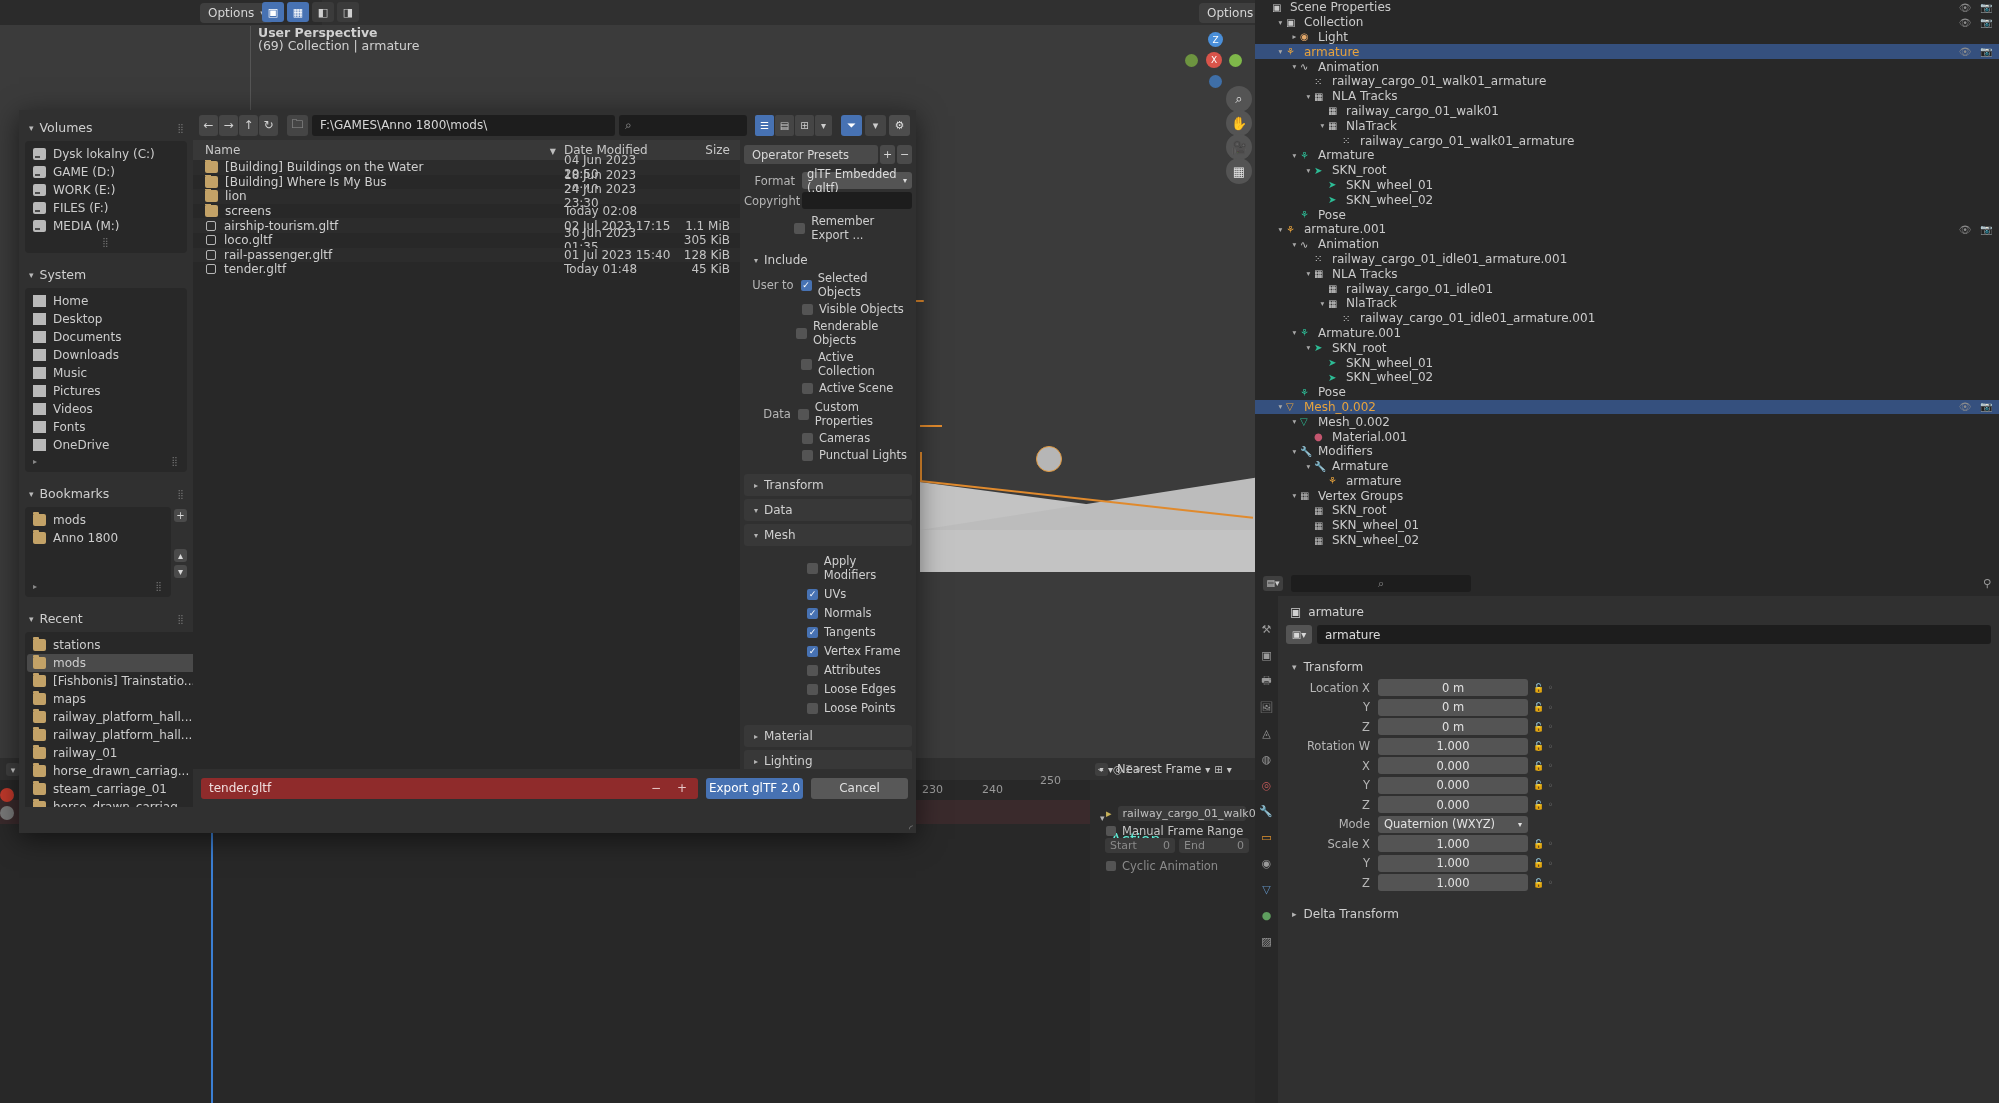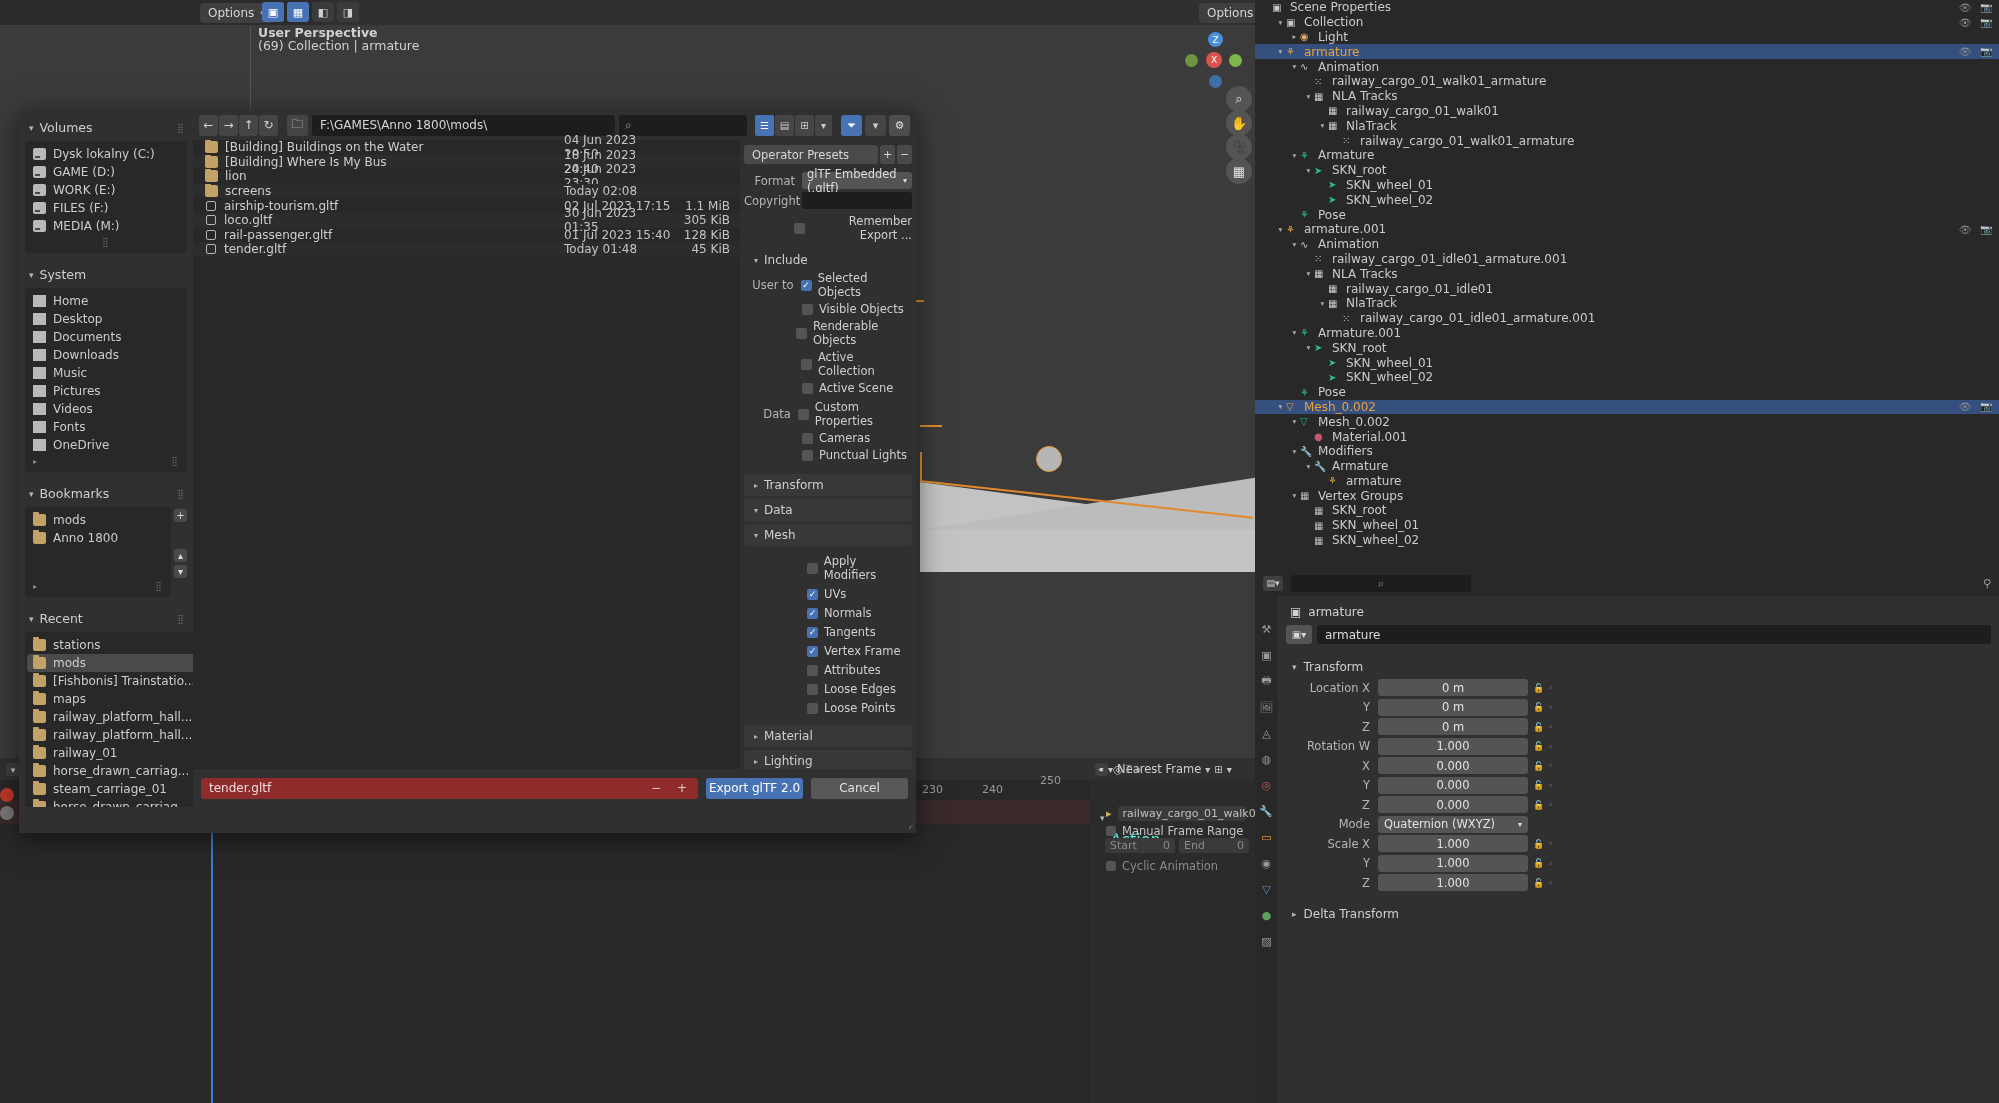--- a/index.html
+++ b/index.html
@@ -568,20 +568,28 @@
         <div style="display:flex;gap:3px;margin-left:5px;">
           <div class="filt blue">⏷</div>
           <div class="filt grey">▾</div>
           <div class="filt gear">⚙</div>
         </div>
       </div>
 
       <div id="fw-split">
 
         <div id="filelist">
+          <div id="fl-head">
+            <div class="c-name">
+              <span>Name</span>
+              <span class="sortmark">▼</span>
+            </div>
+            <div class="c-date">Date Modified</div>
+            <div class="c-size">Size</div>
+          </div>
 
           <div class="fl-row">
             <div class="c-name">
                 <span class="sb-ico ico-folder"></span>
                 <span>[Building] Buildings on the Water</span>
               </div>
             <div class="c-date">04 Jun 2023 20:50</div>
             <div class="c-size"></div>
           </div>
           <div class="fl-row">
@@ -656,21 +664,21 @@
               <span>glTF Embedded (.gltf)</span>
               <span class="chev">▾</span>
             </span>
           </div>
 
           <div class="prow">
             <span class="plabel">Copyright</span>
             <span class="pfield"></span>
           </div>
 
-          <div class="cbrow" style="margin-top:5px;text-align:right;">
+          <div class="cbrow" style="margin-top:5px;">
             <span class="pre"></span>
             <span class="cb"></span>
             <span class="cbl">Remember Export ...</span>
           </div>
 
           <div class="phead" style="margin-top:7px;">
             <span class="tri">▾</span>
             <span>Include</span>
           </div>
 

